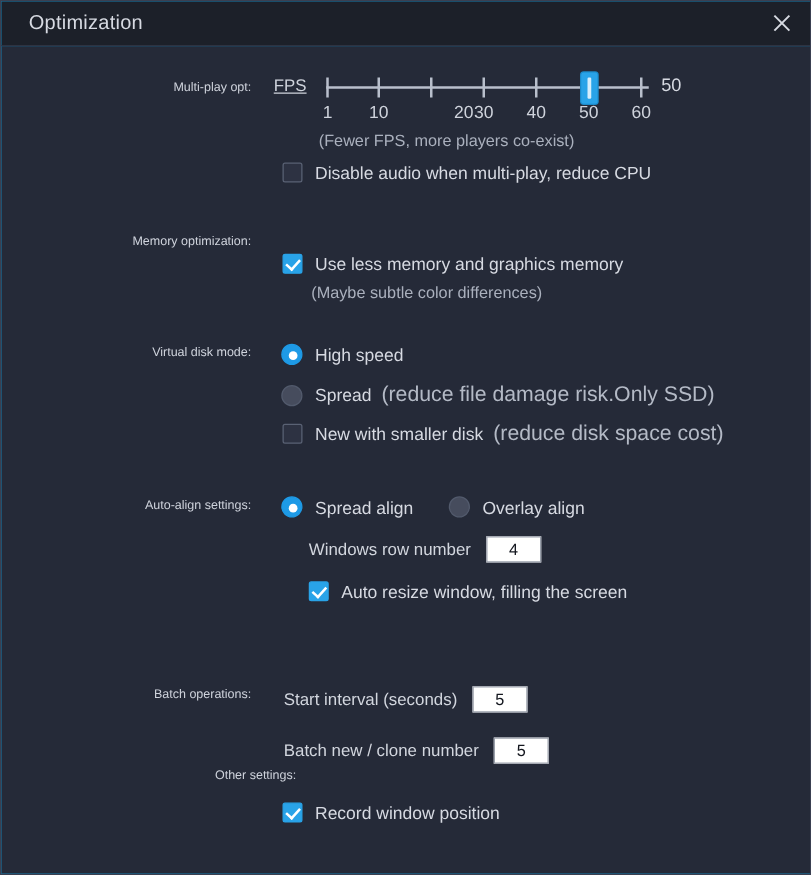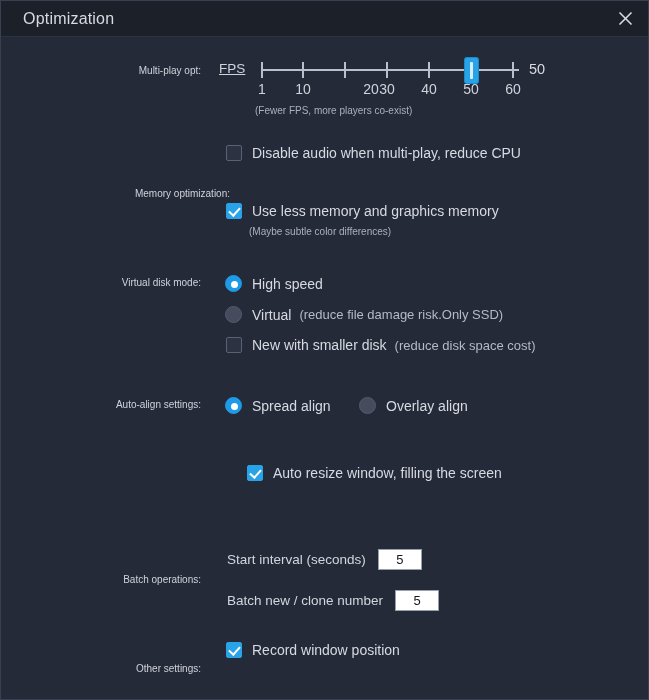--- a/index.html
+++ b/index.html
@@ -228,26 +228,26 @@
     background: #ffffff;
   }
   .opt-label {
     margin-left: 10px;
     font-size: 14px;
     color: #d7dae2;
     white-space: nowrap;
   }
   .opt-sub {
     margin-left: 8px;
+    font-size: 17px;
+    color: #b4bac6;
+    white-space: nowrap;
+  }
+  .sub-note {
     font-size: 13px;
-    color: #b4bac6;
-    white-space: nowrap;
-  }
-  .sub-note {
-    font-size: 10px;
     color: #aab0bd;
     user-select: none;
     white-space: nowrap;
   }
 
   
   .num-row {
     display: flex;
     align-items: center;
     user-select: none;
@@ -315,43 +315,43 @@
         <span class="tick-label" style="left:126px;">30</span>
         <span class="tick-label" style="left:168px;">40</span>
         <span class="tick-label" style="left:210px;">50</span>
         <span class="tick-label" style="left:252px;">60</span>
       </div>
 
       <div class="slider-value">50</div>
       <div class="slider-hint sub-note">(Fewer FPS, more players co-exist)</div>
     </div>
 
-    <div class="opt-row" style="position:absolute; left:225px; top:108px;">
+    <div class="opt-row" style="position:absolute; left:225px; top:93px;">
       <span class="checkbox off"></span>
       <span class="opt-label">Disable audio when multi-play, reduce CPU</span>
     </div>
 
-    <div class="section-label" style="top:151px;margin-left:29px;">Memory optimization:</div>
+    <div class="section-label" style="top:151px;">Memory optimization:</div>
 
     <div class="opt-row" style="position:absolute; left:225px; top:166px;">
       <span class="checkbox on"></span>
       <span class="opt-label">Use less memory and graphics memory</span>
     </div>
     <div class="sub-note" style="position:absolute; left:248px; top:189px;">(Maybe subtle color differences)</div>
 
     <div class="section-label" style="top:240px;">Virtual disk mode:</div>
 
     <div class="opt-row" style="position:absolute; left:224px; top:238px;">
       <span class="radio on"></span>
       <span class="opt-label">High speed</span>
     </div>
 
     <div class="opt-row" style="position:absolute; left:224px; top:269px;">
       <span class="radio off"></span>
-      <span class="opt-label">Virtual</span>
+      <span class="opt-label">Spread</span>
       <span class="opt-sub">(reduce file damage risk.Only SSD)</span>
     </div>
 
     <div class="opt-row" style="position:absolute; left:225px; top:300px;justify-content:flex-end;">
       <span class="checkbox off"></span>
       <span class="opt-label">New with smaller disk</span>
       <span class="opt-sub">(reduce disk space cost)</span>
     </div>
 
     <div class="section-label" style="top:362px;">Auto-align settings:</div>
@@ -359,39 +359,43 @@
     <div class="opt-row" style="position:absolute; left:224px; top:360px;">
       <span class="radio on"></span>
       <span class="opt-label">Spread align</span>
     </div>
 
     <div class="opt-row" style="position:absolute; left:358px; top:360px;">
       <span class="radio off"></span>
       <span class="opt-label">Overlay align</span>
     </div>
 
+    <div class="num-row" style="position:absolute; left:246px; top:392px;">
+      <span class="num-label">Windows row number</span>
+      <span class="num-box">4</span>
+    </div>
 
     <div class="opt-row" style="position:absolute; left:246px; top:428px;">
       <span class="checkbox on"></span>
       <span class="opt-label">Auto resize window, filling the screen</span>
     </div>
 
-    <div class="section-label" style="top:513px;margin-top:24px;">Batch operations:</div>
+    <div class="section-label" style="top:513px;">Batch operations:</div>
 
     <div class="num-row" style="position:absolute; left:226px; top:512px;">
       <span class="num-label">Start interval (seconds)</span>
       <span class="num-box">5</span>
     </div>
 
     <div class="num-row" style="position:absolute; left:226px; top:553px;">
       <span class="num-label">Batch new / clone number</span>
       <span class="num-box">5</span>
     </div>
 
-    <div class="section-label" style="top:626px;">Other settings:</div>
+    <div class="section-label" style="top:578px;padding-left:36px;">Other settings:</div>
 
     <div class="opt-row" style="position:absolute; left:225px; top:605px;text-align:right;">
       <span class="checkbox on"></span>
       <span class="opt-label">Record window position</span>
     </div>
 
   </div>
 </div>
 
 </body></html>

